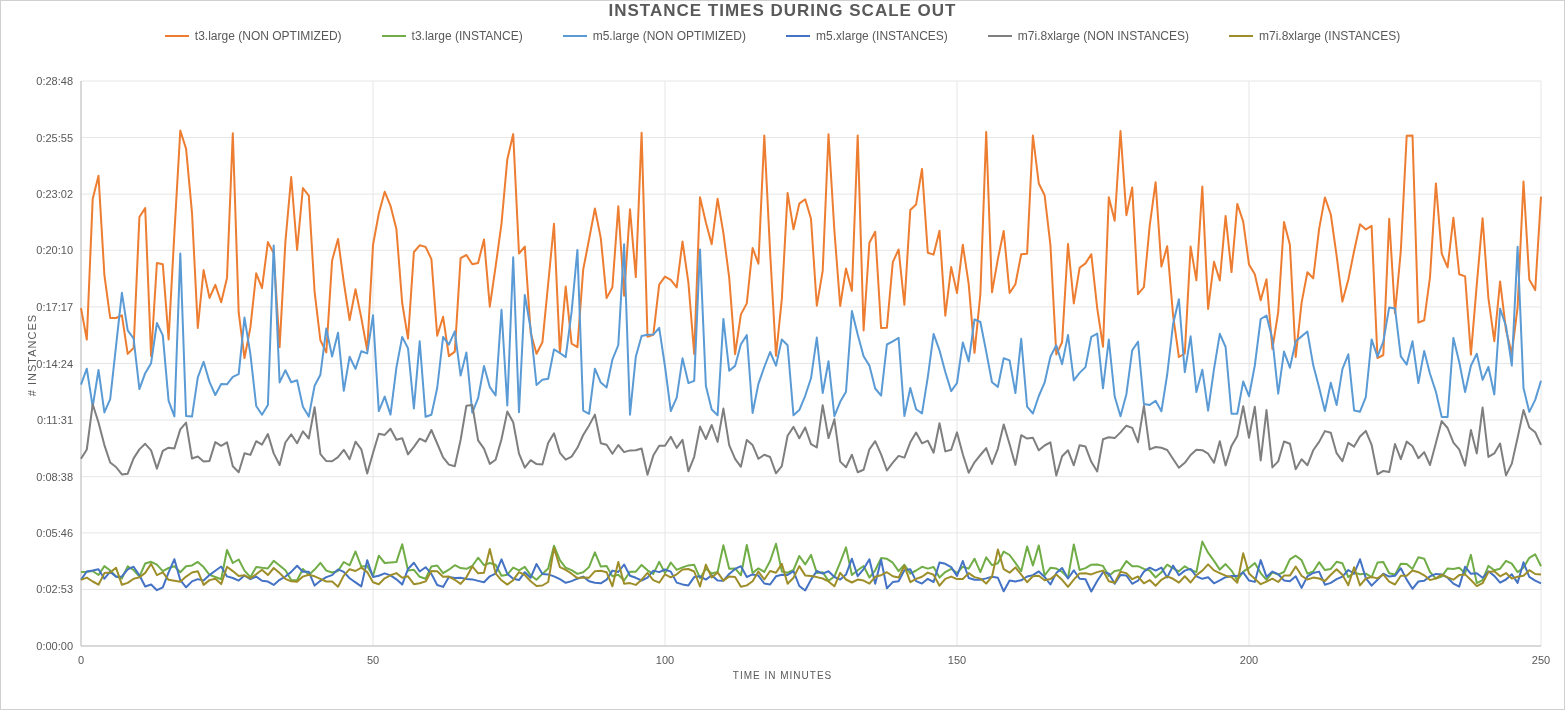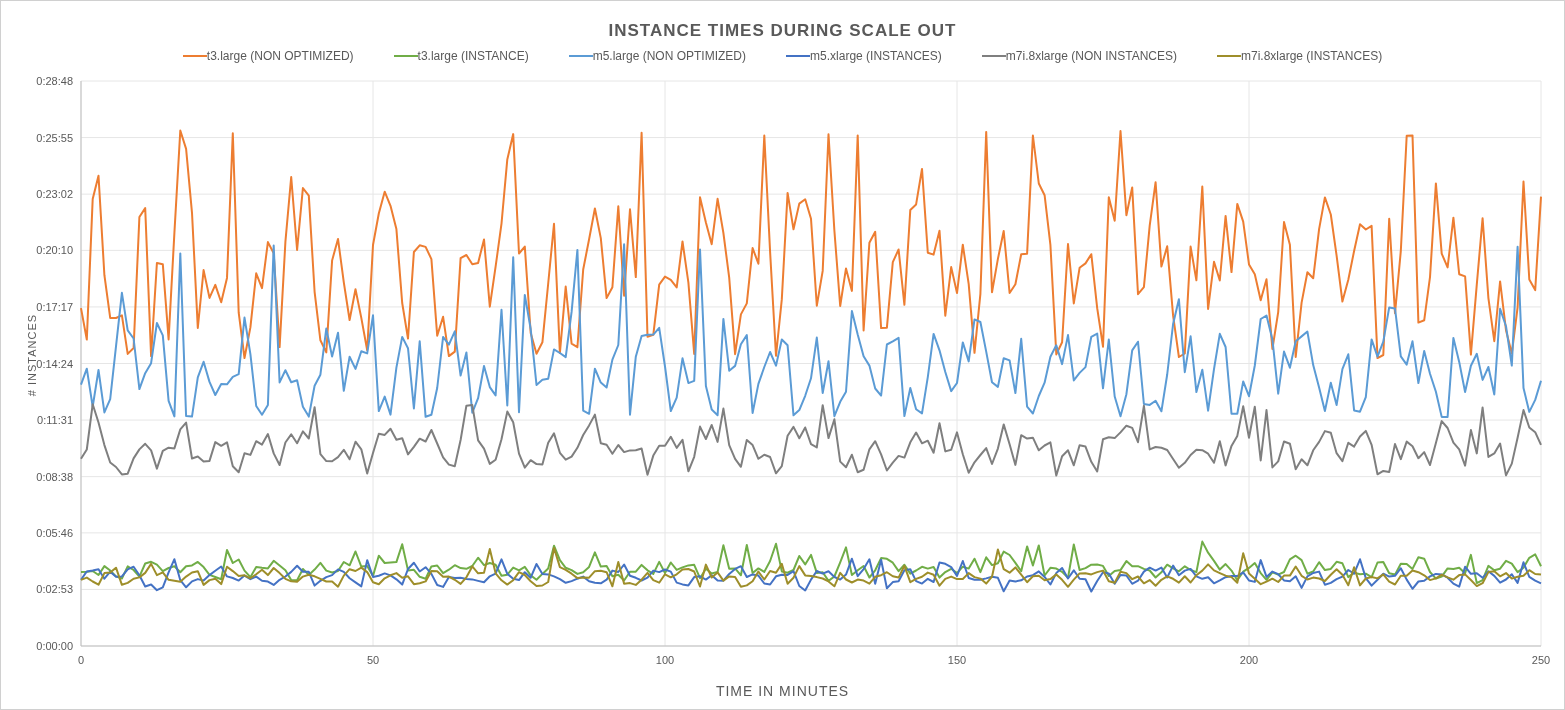--- a/index.html
+++ b/index.html
@@ -1,22 +1,22 @@
 <!DOCTYPE html>
 <html><head>
 <meta charset="utf-8">
 <style>
   html,body{margin:0;padding:0;font-family:"Segoe UI",Arial,sans-serif;background:#fff;}
   .chart-frame{width:1565px;height:710px;box-sizing:border-box;border:1px solid #d0d0d0;position:relative;}
-  .chart-title{font-size:17px;font-weight:600;color:#595959;letter-spacing:1px;text-align:center;padding-top:20px;}
+  .chart-title{font-size:17px;font-weight:600;color:#595959;letter-spacing:1px;text-align:center;padding-top:0;}
   .legend{display:flex;justify-content:center;gap:40px;flex-wrap:wrap;font-size:12px;color:#595959;margin-top:8px;}
-  .legend-item{display:flex;align-items:center;}
+  .legend-item{display:flex;align-items:center;gap:6px;}
   .legend-swatch{width:24px;height:0;border-bottom:2px solid;}
   .y-axis-title{position:absolute;left:6px;top:50%;transform:translate(-20%,-50%) rotate(-90deg);font-size:11px;color:#595959;letter-spacing:1px;}
-  .x-axis-title{position:absolute;left:50%;bottom:10px;transform:translateX(-50%);font-size:14px;color:#595959;letter-spacing:1px;}
+  .x-axis-title{position:absolute;left:50%;bottom:28px;transform:translateX(-50%);font-size:10px;color:#595959;letter-spacing:1px;}
   svg{display:block;}
 </style>
 </head>
 <body>
 
 <div class="chart-frame">
   <div class="chart-title">INSTANCE TIMES DURING SCALE OUT</div>
 
   <div class="legend" id="legend">
       <div class="legend-item">

